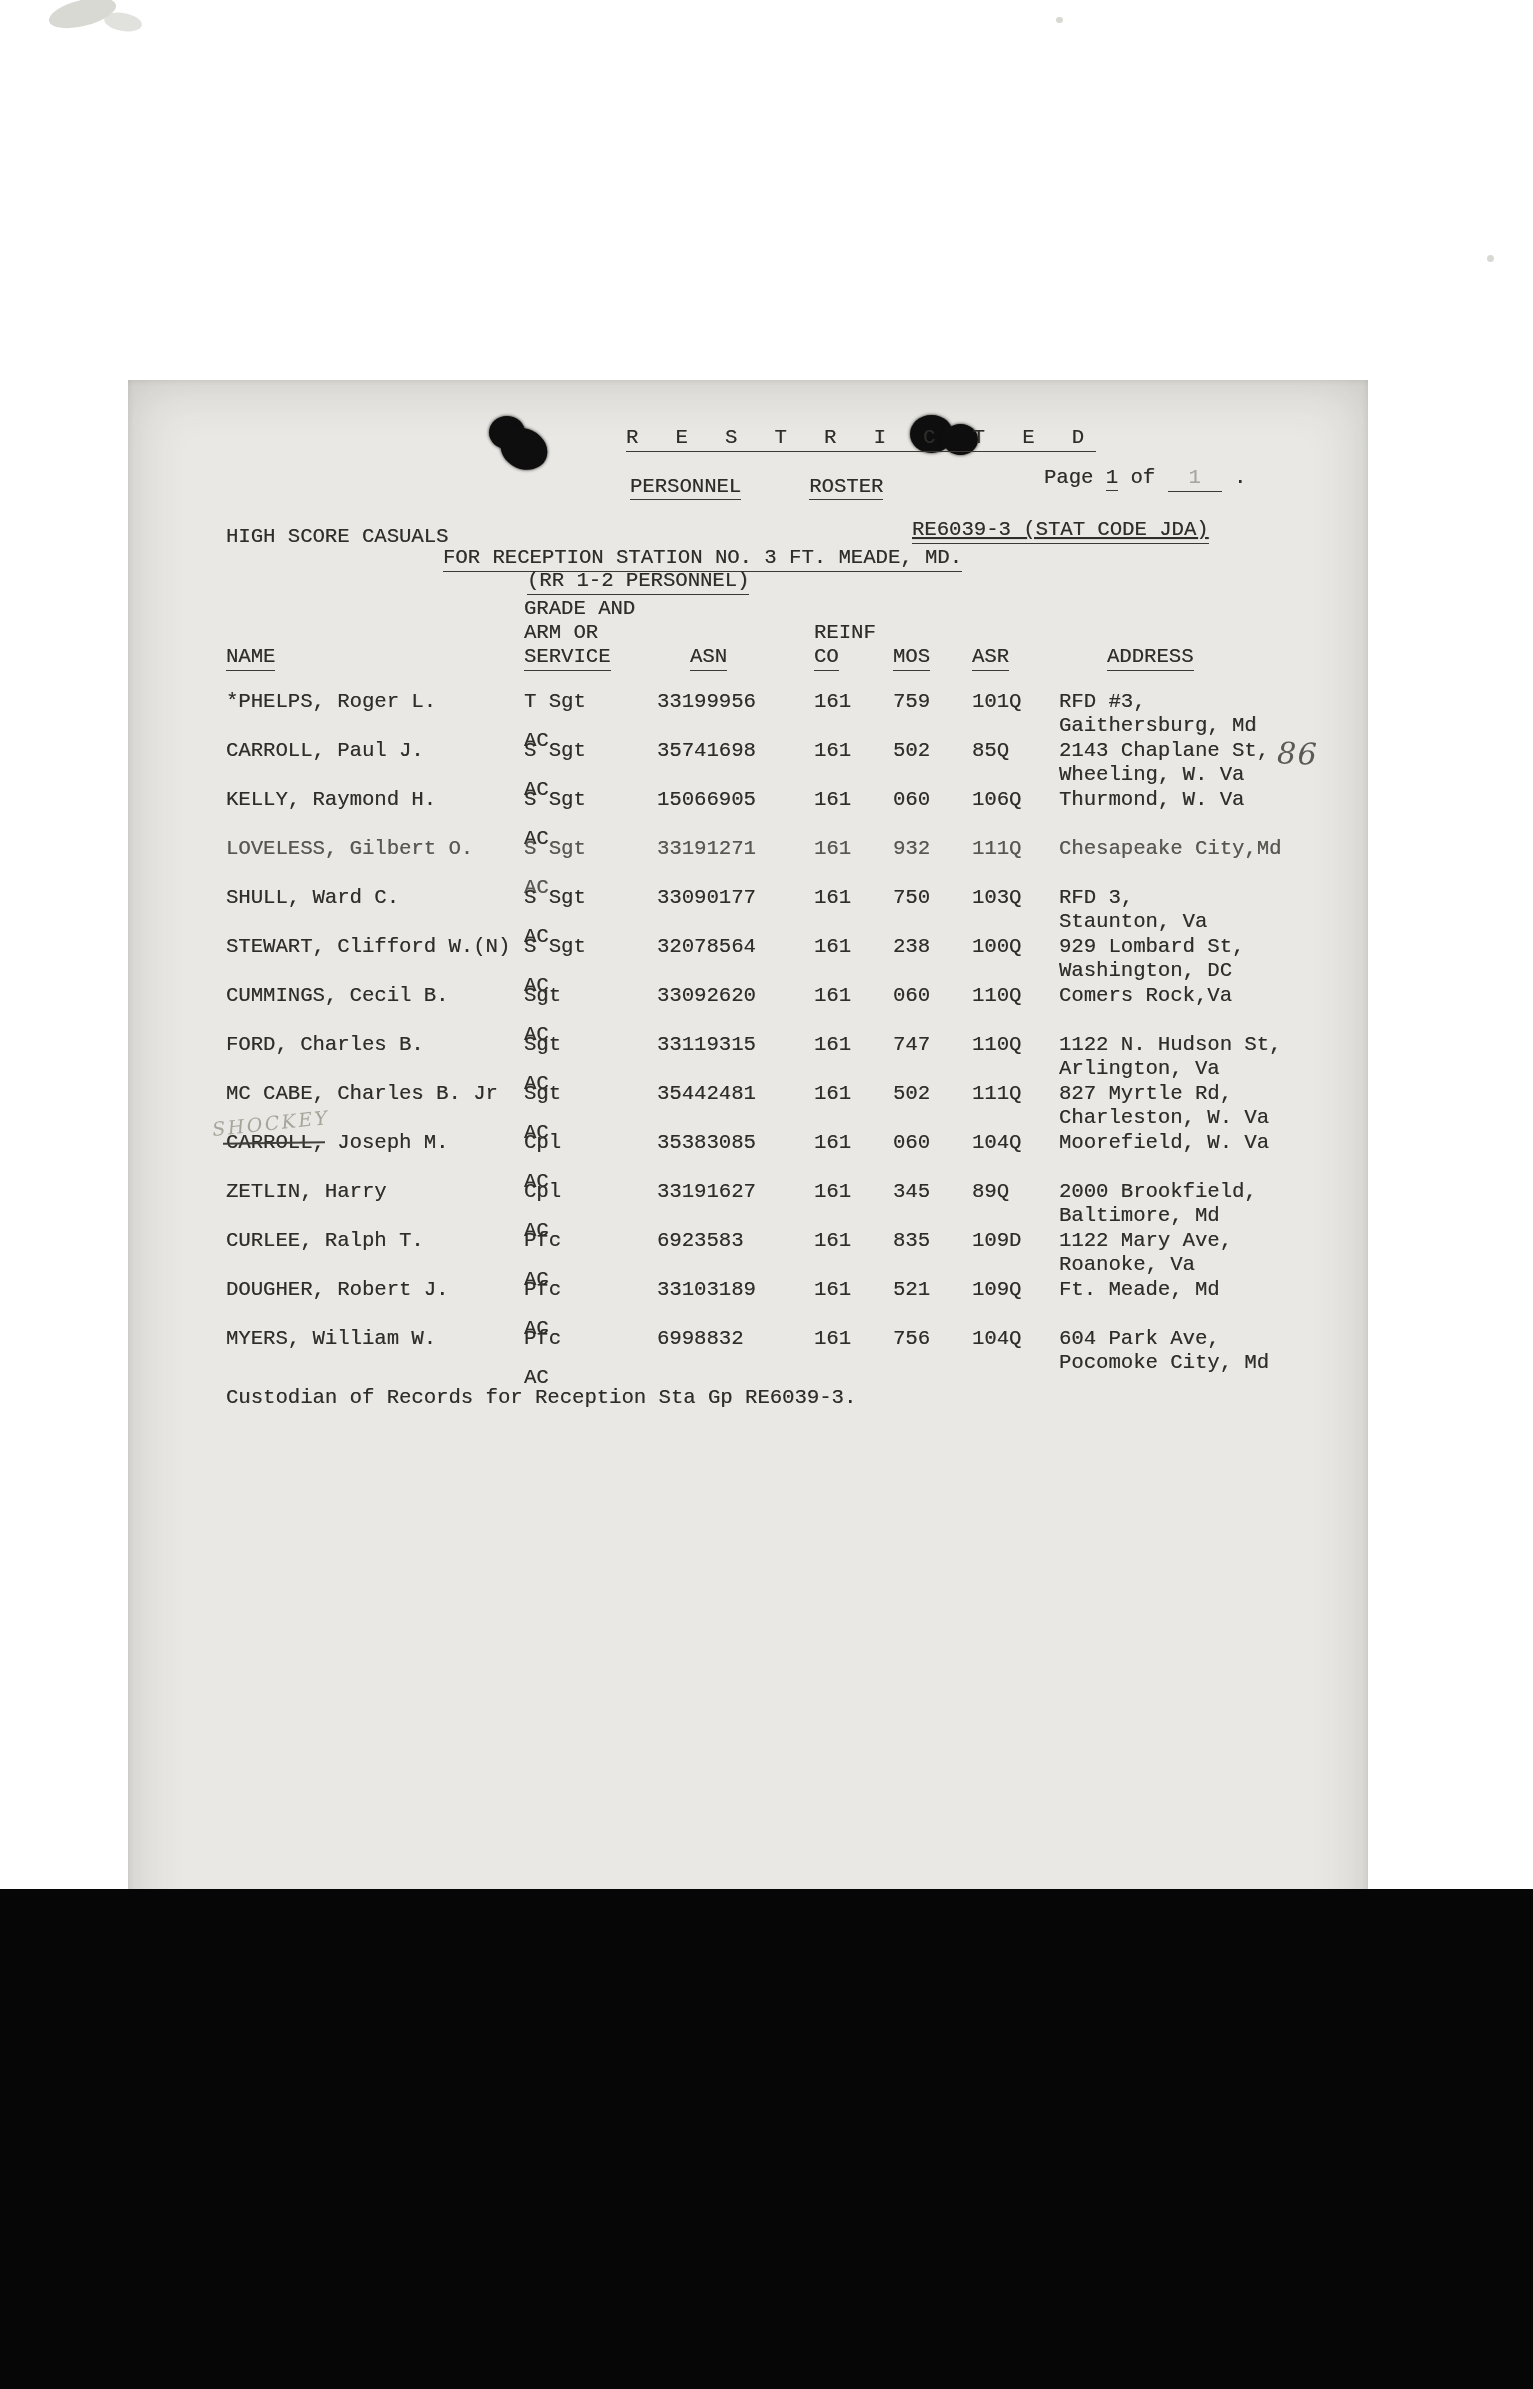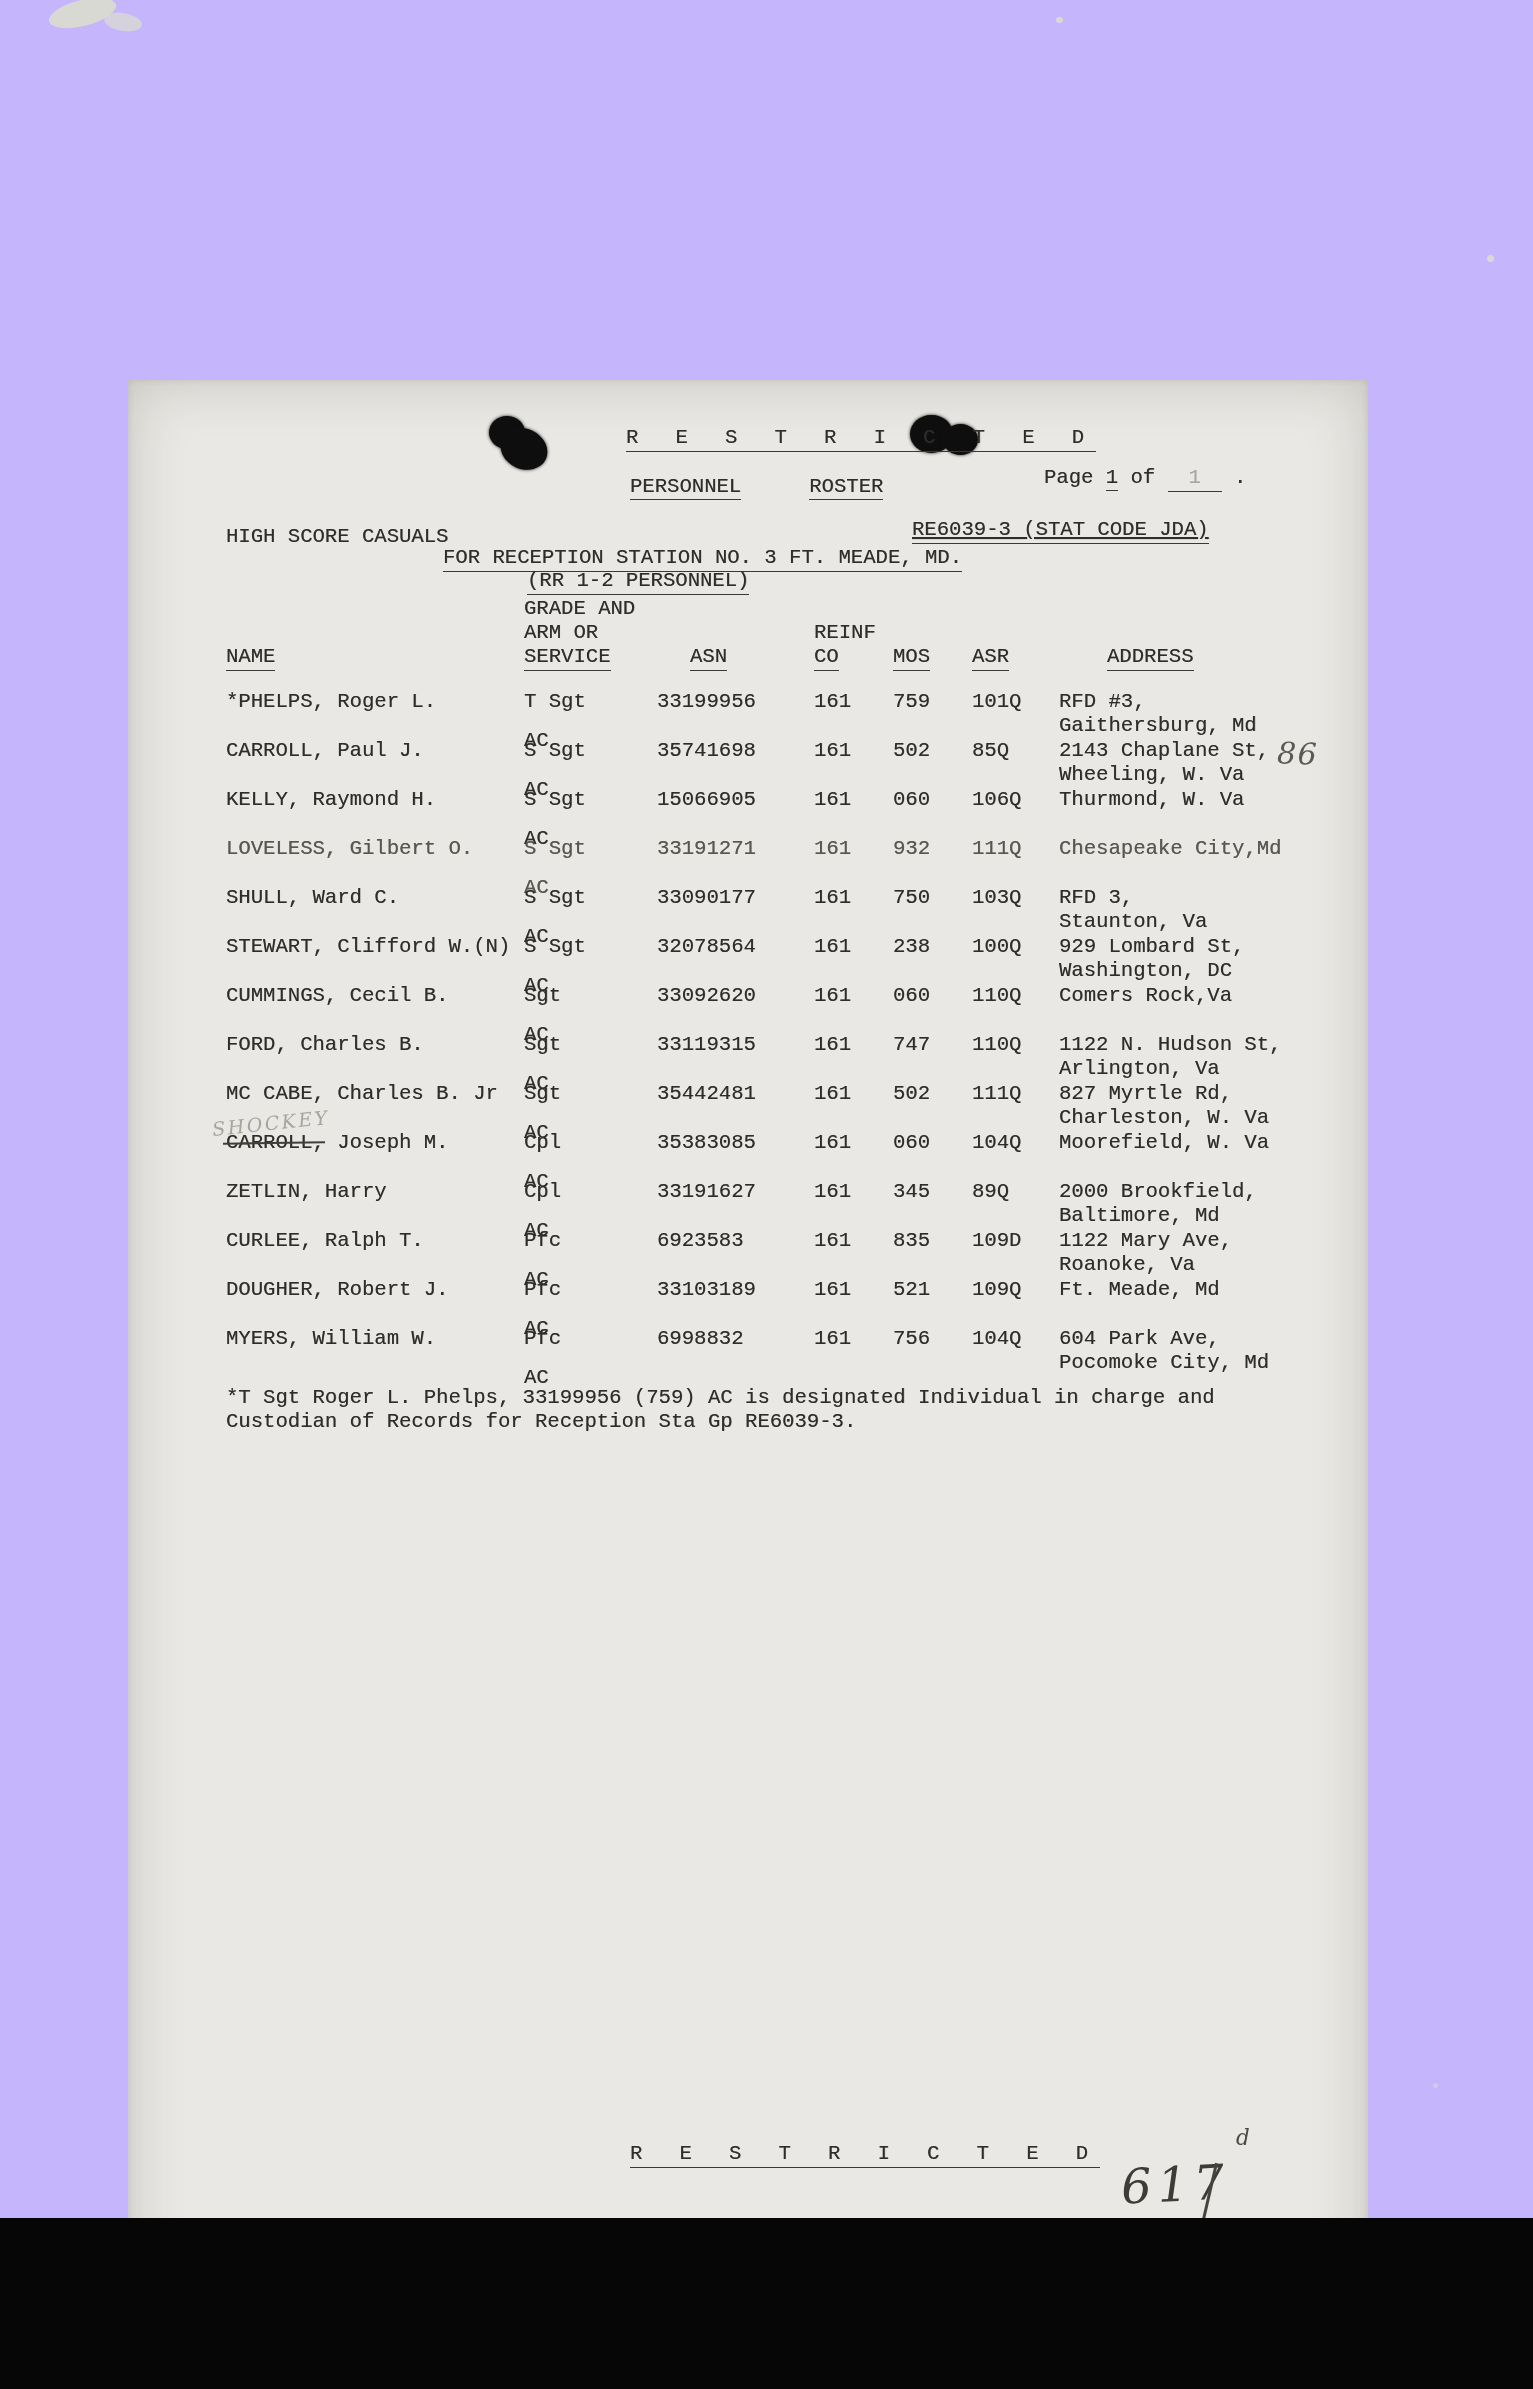--- a/index.html
+++ b/index.html
@@ -1,18 +1,18 @@
 <!DOCTYPE html>
 <html style="font-size:13px"><head>
 <meta charset="utf-8">
 <style>
   * { margin:0; padding:0; box-sizing:border-box; }
   html,body { background:#060606; }
   .scan {
-    position:relative; width:1533px; height:2218px; background:#c4b5fd; overflow:hidden;
+    position:relative; width:1533px; height:1889px; background:#ffffff; overflow:hidden;
     font-family:"Liberation Mono","DejaVu Sans Mono",monospace;
   }
   .paper {
     position:absolute; left:128px; top:380px; width:1240px; height:1917px;
     background:#e9e8e4; color:#2e2d2a; font-size:20.6px; line-height:24px;
     box-shadow: inset 0 0 58px rgba(55,55,48,.20), inset 0 0 6.6px rgba(70,70,60,.15);
   }
   .abs { position:absolute; white-space:nowrap; }
   .typed { text-shadow:0.3px 0.2px 0.5px rgba(46,45,42,.55); }
   .u { border-bottom:1.6px solid #3a3934; padding-bottom:0.8px; }
@@ -267,21 +267,20 @@
     <span class="c-co">161</span>
     <span class="c-mos">756</span>
     <span class="c-asr">104Q</span>
     <span class="c-addr1">604 Park Ave,</span>
     <span class="c-branch">AC</span>
     <span class="c-addr2">Pocomoke City, Md</span>
   </div>
 </div>
 
     <div class="abs typed" style="left:98px;top:1006px;">
-      <div>*T Sgt Roger L. Phelps, 33199956 (759) AC is designated Individual in charge and</div>
       <div>Custodian of Records for Reception Sta Gp RE6039-3.</div>
     </div>
 
     <div class="abs hand hand-86" style="left:1149px;top:362px;">86</div>
     <div class="abs hand hand-shockey" style="left:84px;top:731px;">SHOCKEY</div>
     <div class="abs hand hand-617" style="left:993px;top:1792px;">617</div>
     <div class="pen-slash" style="left:1087px;top:1783px;height:125px;transform:rotate(13deg);"></div>
     <div class="abs hand hand-d" style="left:1108px;top:1746px;">d</div>
 
     <div class="abs typed classification u" style="left:502px;top:1762px;">R E S T R I C T E D</div>

